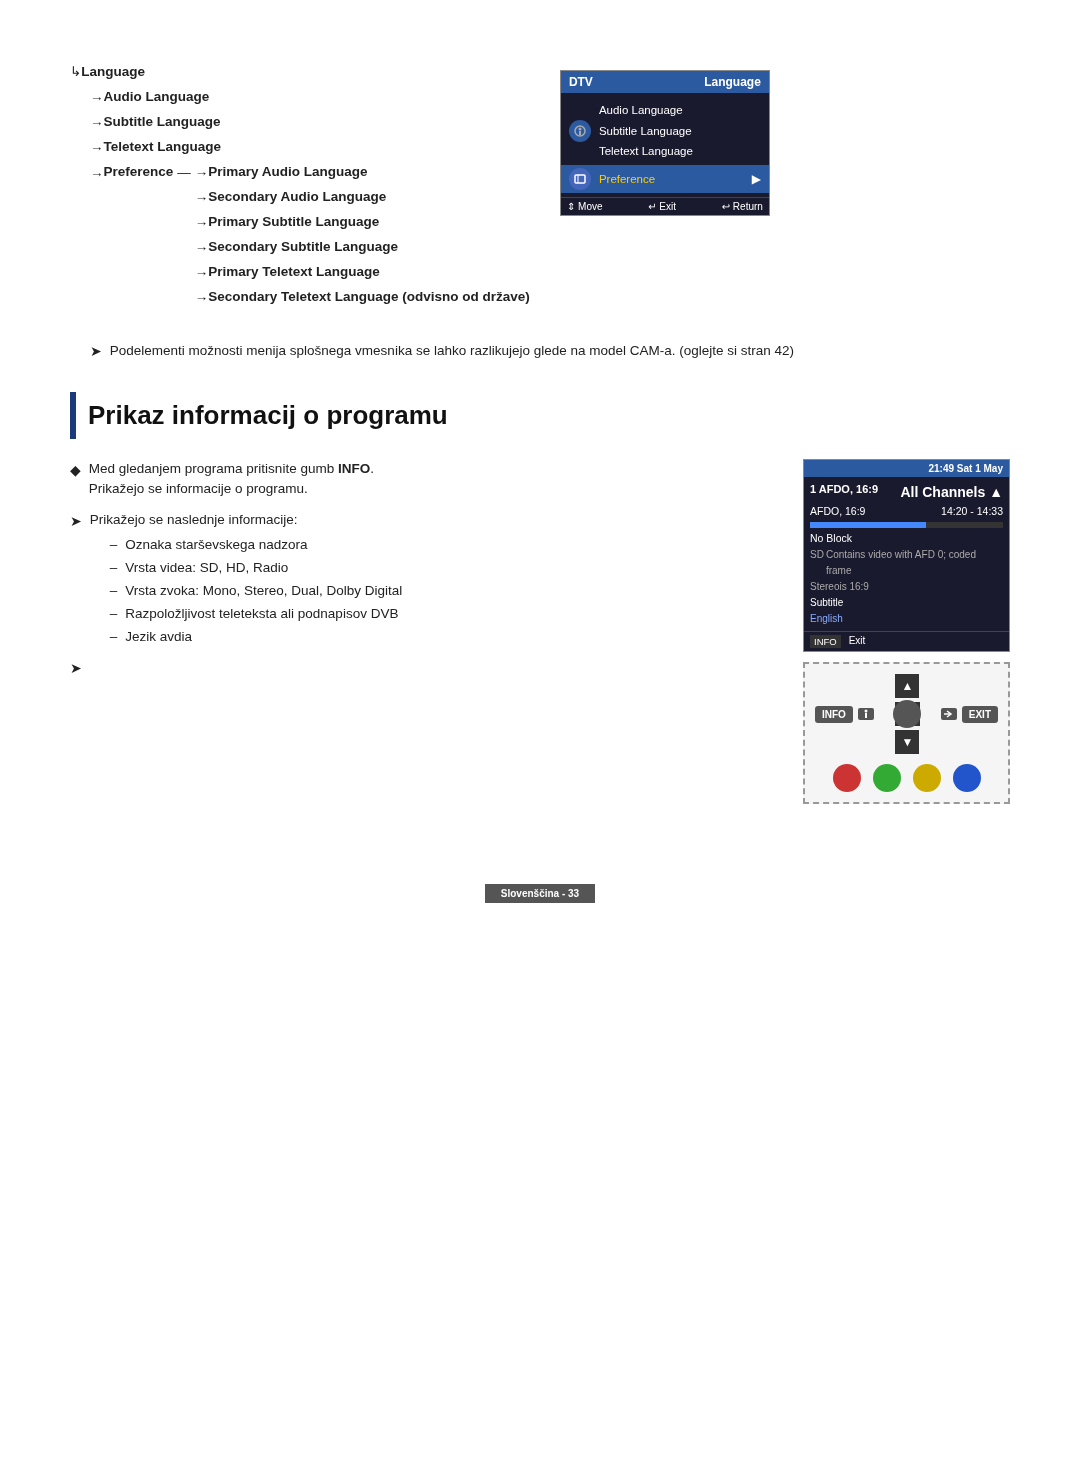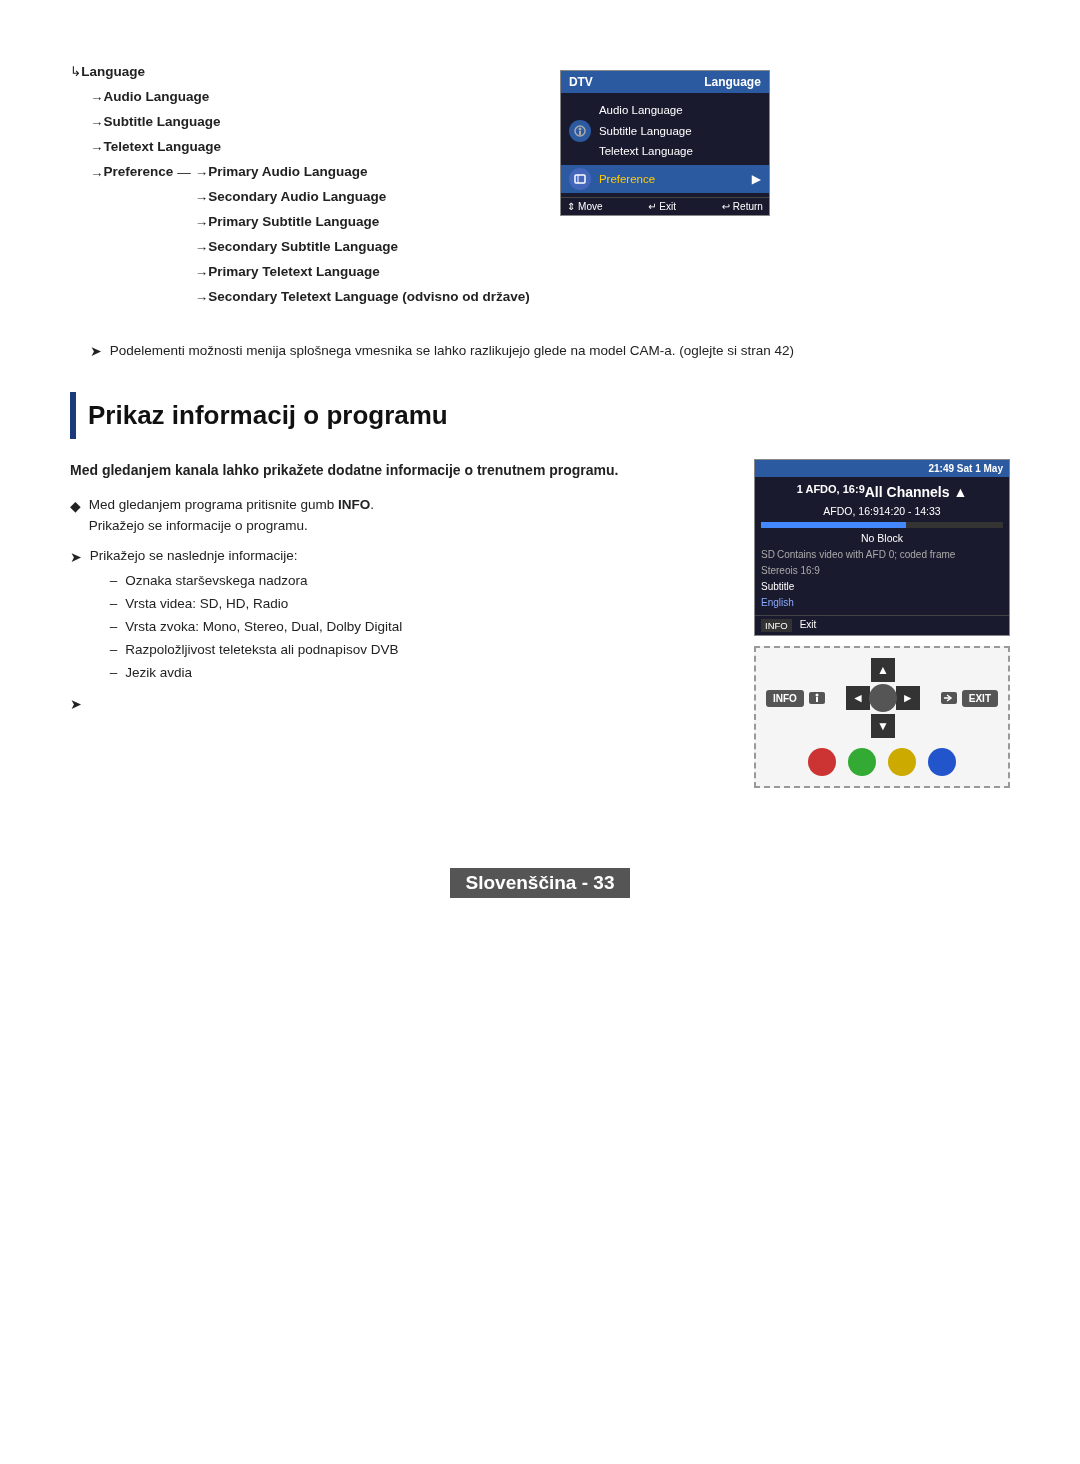--- a/index.html
+++ b/index.html
@@ -188,21 +188,21 @@
       font-size: 13.5px;
       line-height: 1.7;
     }
 
     .dash {
       flex-shrink: 0;
     }
 
     
     .right-screenshots {
-      width: 256px;
+      width: 207px;
       flex-shrink: 0;
       display: flex;
       flex-direction: column;
       gap: 10px;
     }
 
     
     .prog-info-box {
       border: 1px solid #888;
       background: #1a1a2e;
@@ -218,21 +218,21 @@
       text-align: right;
     }
 
     .prog-body {
       padding: 4px 6px;
       line-height: 1.6;
     }
 
     .prog-row {
       display: flex;
-      justify-content: center;
+      justify-content: space-between;
       font-size: 10.5px;
     }
 
     .prog-row.channel {
       font-weight: bold;
       font-size: 11px;
     }
 
     .prog-bar-container {
       margin: 2px 0;
@@ -306,21 +306,21 @@
       text-align: center;
       margin-top: 80px;
       padding-bottom: 20px;
     }
 
     .page-number-badge {
       display: inline-block;
       background: #555;
       color: #fff;
       padding: 4px 16px;
-      font-size: 19px;
+      font-size: 10px;
       font-weight: bold;
     }
 
     
     .tree-wrapper {
       position: relative;
       font-size: 13.5px;
       line-height: 1.85;
     }
 
@@ -442,23 +442,20 @@
       <span class="note-arrow">➤</span>
       <span>Podelementi možnosti menija splošnega vmesnika se lahko razlikujejo glede na model CAM-a. (oglejte si stran 42)</span>
     </div>
   </div>
 
   <div class="section-heading">Prikaz informacij o programu</div>
 
   <div class="main-content">
     <div class="text-content">
 
-      <p class="intro-bold">
-        <span>Med gledanjem kanala lahko prikažete dodatne informacije o trenutnem programu.</span>
-      </p>
 
       <div class="bullet-section">
         <div class="bullet-item">
           <span class="bullet-diamond">◆</span>
           <span>
             Med gledanjem programa pritisnite gumb <strong>INFO</strong>.
             <br>Prikažejo se informacije o programu.
           </span>
         </div>
       </div>

